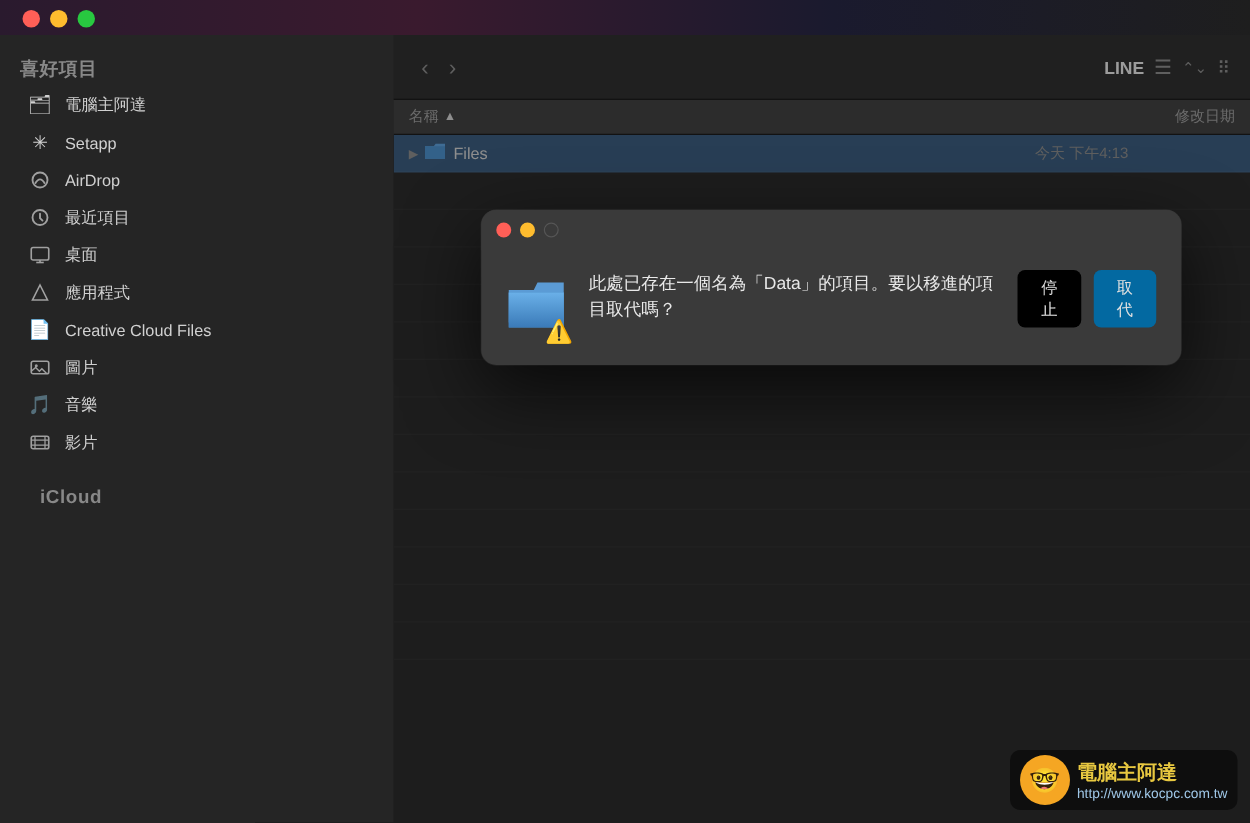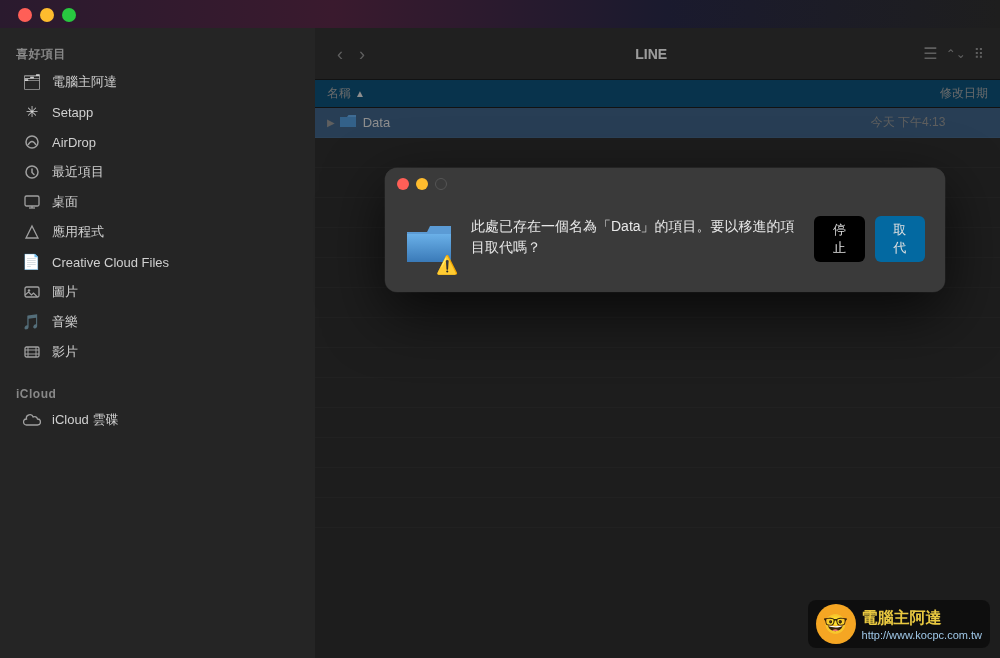--- a/index.html
+++ b/index.html
@@ -55,21 +55,21 @@
       background: #252525;
       display: flex;
       flex-direction: column;
       padding-top: 10px;
       flex-shrink: 0;
       overflow-y: auto;
     }
 
     .sidebar-section-label {
       color: #888;
-      font-size: 12px;
+      font-size: 15px;
       font-weight: 600;
       padding: 8px 16px 4px 16px;
       letter-spacing: 0.5px;
     }
 
     .sidebar-item {
       display: flex;
       align-items: center;
       padding: 5px 16px;
       color: #d0d0d0;
@@ -117,41 +117,41 @@
       color: #888;
       font-size: 18px;
       cursor: pointer;
       padding: 2px 6px;
       border-radius: 4px;
       line-height: 1;
     }
 
     .toolbar-title {
       flex: 1;
-      text-align: center;
+      text-align: right;
       color: #e0e0e0;
       font-size: 14px;
       font-weight: 600;
     }
 
     .toolbar-right {
       display: flex;
       gap: 8px;
       align-items: center;
     }
     .toolbar-icon-btn {
       color: #888;
       font-size: 16px;
       cursor: pointer;
     }
 
     
     .column-headers {
       height: 28px;
-      background: #0c4a6e;
+      background: #404040;
       border-bottom: 1px solid #1a1a1a;
       display: flex;
       align-items: center;
       padding: 0 12px;
       color: #999;
       font-size: 12px;
     }
     .col-name { flex: 1; display: flex; align-items: center; gap: 4px; }
     .col-date { width: 160px; text-align: right; }
 
@@ -168,21 +168,21 @@
       color: #ccc;
       font-size: 13px;
       border-bottom: 1px solid rgba(255,255,255,0.03);
     }
     .file-row.highlighted {
       background: #3a5a7a;
     }
     .file-row .chevron { color: #888; margin-right: 4px; font-size: 10px; }
     .file-row .file-icon { margin-right: 6px; font-size: 14px; }
     .file-row .file-name { flex: 1; }
-    .file-row .file-date { width: 160px; text-align: center; font-size: 12px; color: #888; }
+    .file-row .file-date { width: 160px; text-align: left; font-size: 12px; color: #888; }
 
     
     .dialog-overlay {
       position: absolute;
       top: 0; left: 0; right: 0; bottom: 0;
       background: rgba(0,0,0,0.3);
       z-index: 50;
       display: flex;
       align-items: flex-start;
       justify-content: flex-start;
@@ -401,29 +401,21 @@
           <rect x="1" y="3" width="14" height="10" rx="1.5" stroke="#a0a0a0" stroke-width="1.3" fill="none"></rect>
           <line x1="1" y1="6" x2="15" y2="6" stroke="#a0a0a0" stroke-width="1"></line>
           <line x1="1" y1="10" x2="15" y2="10" stroke="#a0a0a0" stroke-width="1"></line>
           <line x1="4" y1="3" x2="4" y2="13" stroke="#a0a0a0" stroke-width="1"></line>
           <line x1="12" y1="3" x2="12" y2="13" stroke="#a0a0a0" stroke-width="1"></line>
         </svg>
       </span>
       <span>影片</span>
     </div>
 
-    <div class="sidebar-section-label" style="margin-top:12px;">iCloud</div>
-    <div class="sidebar-item">
-      <span class="icon">
-        <svg width="18" height="14" viewBox="0 0 18 14">
-          <path d="M14.5 12H3.5a3 3 0 010-6 3.5 3.5 0 016.7-2A3 3 0 0114.5 6a2.5 2.5 0 010 6z" stroke="#a0a0a0" stroke-width="1.3" fill="none"></path>
-        </svg>
-      </span>
-      <span>iCloud 雲碟</span>
-    </div>
+    <div class="sidebar-section-label" style="margin-top:12px;margin-left:16px;">iCloud</div>
   </div>
 
   <div class="content-area">
 
     <div class="toolbar">
       <div class="toolbar-nav">
         <span class="nav-btn">‹</span>
         <span class="nav-btn">›</span>
       </div>
       <div class="toolbar-title">LINE</div>
@@ -444,21 +436,21 @@
 
     <div class="file-list">
       <div class="file-row highlighted">
         <span class="chevron">▶</span>
         <span class="file-icon">
           <svg width="18" height="16" viewBox="0 0 18 16">
             <path d="M1 4h7l1.5-2H17v12H1z" fill="#5b9bd5"></path>
             <path d="M1 4h16v10H1z" fill="#4a8bc4"></path>
           </svg>
         </span>
-        <span class="file-name">Data</span>
+        <span class="file-name">Files</span>
         <span class="file-date">今天 下午4:13</span>
       </div>
 
       <div class="file-row" style="height:30px;"></div>
       <div class="file-row" style="height:30px;"></div>
       <div class="file-row" style="height:30px;"></div>
       <div class="file-row" style="height:30px;"></div>
       <div class="file-row" style="height:30px;"></div>
       <div class="file-row" style="height:30px;"></div>
       <div class="file-row" style="height:30px;"></div>

